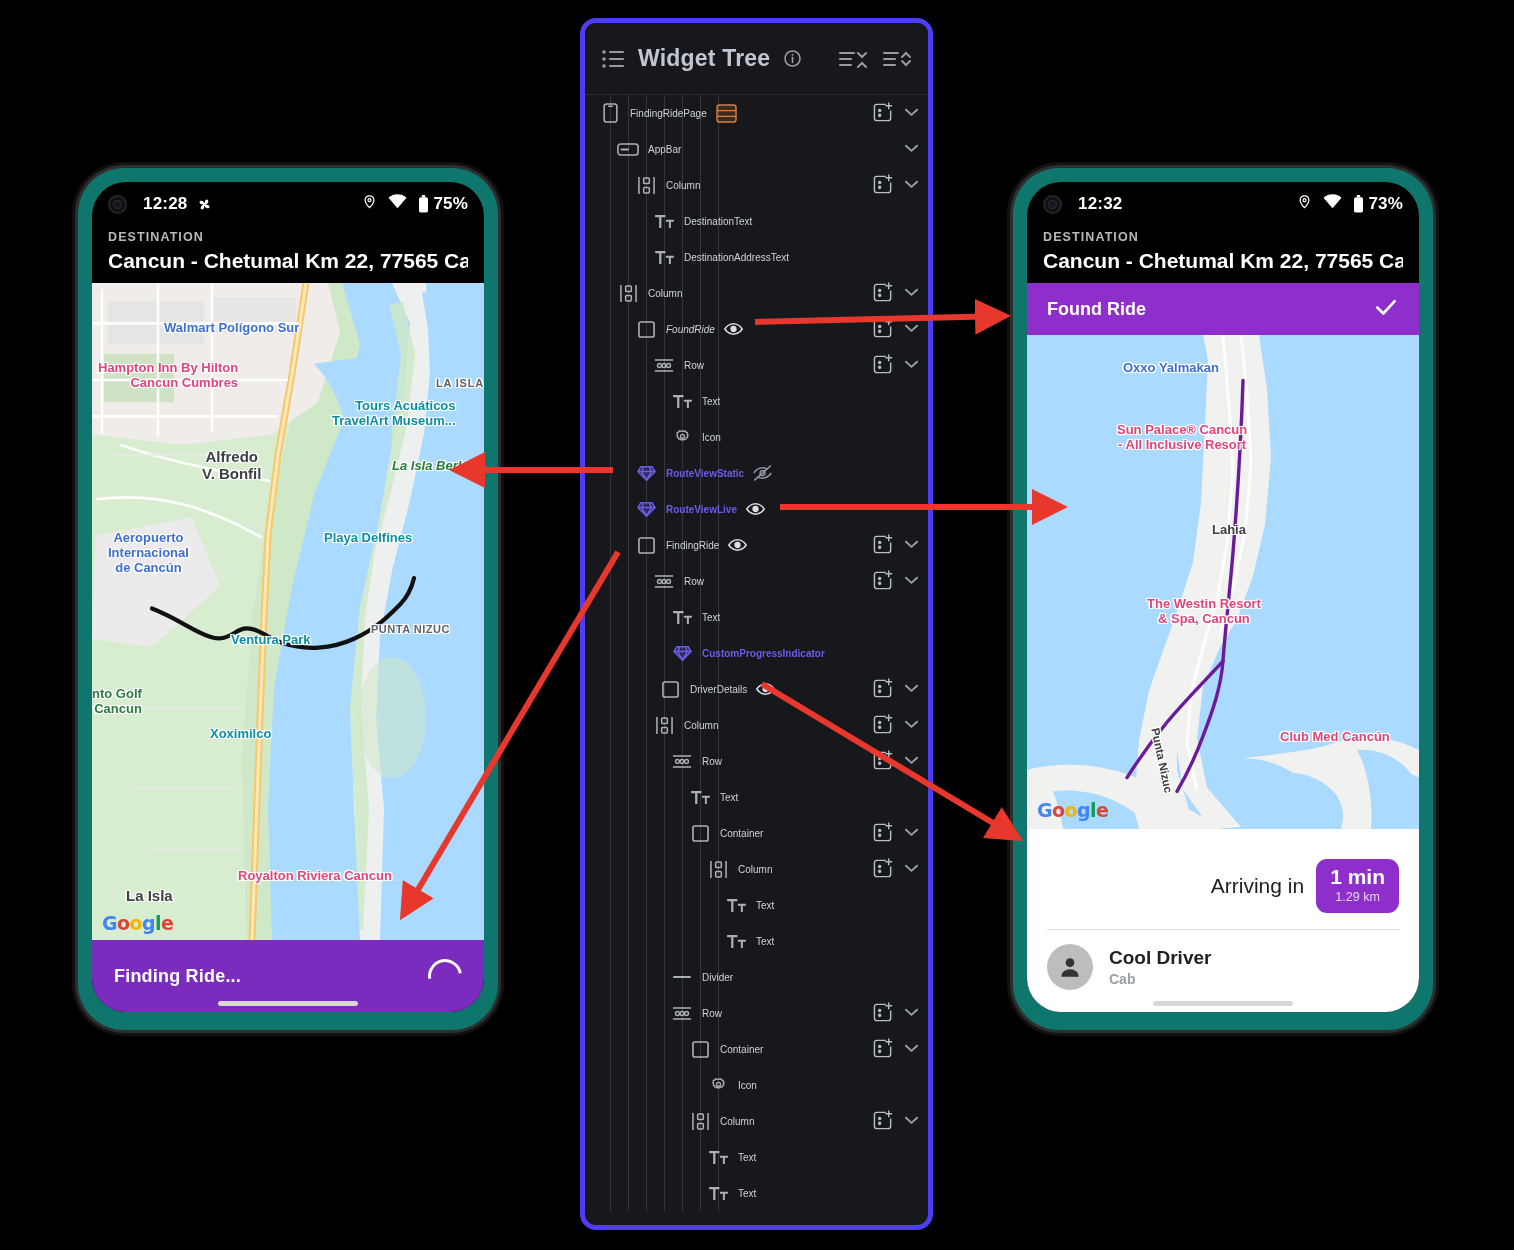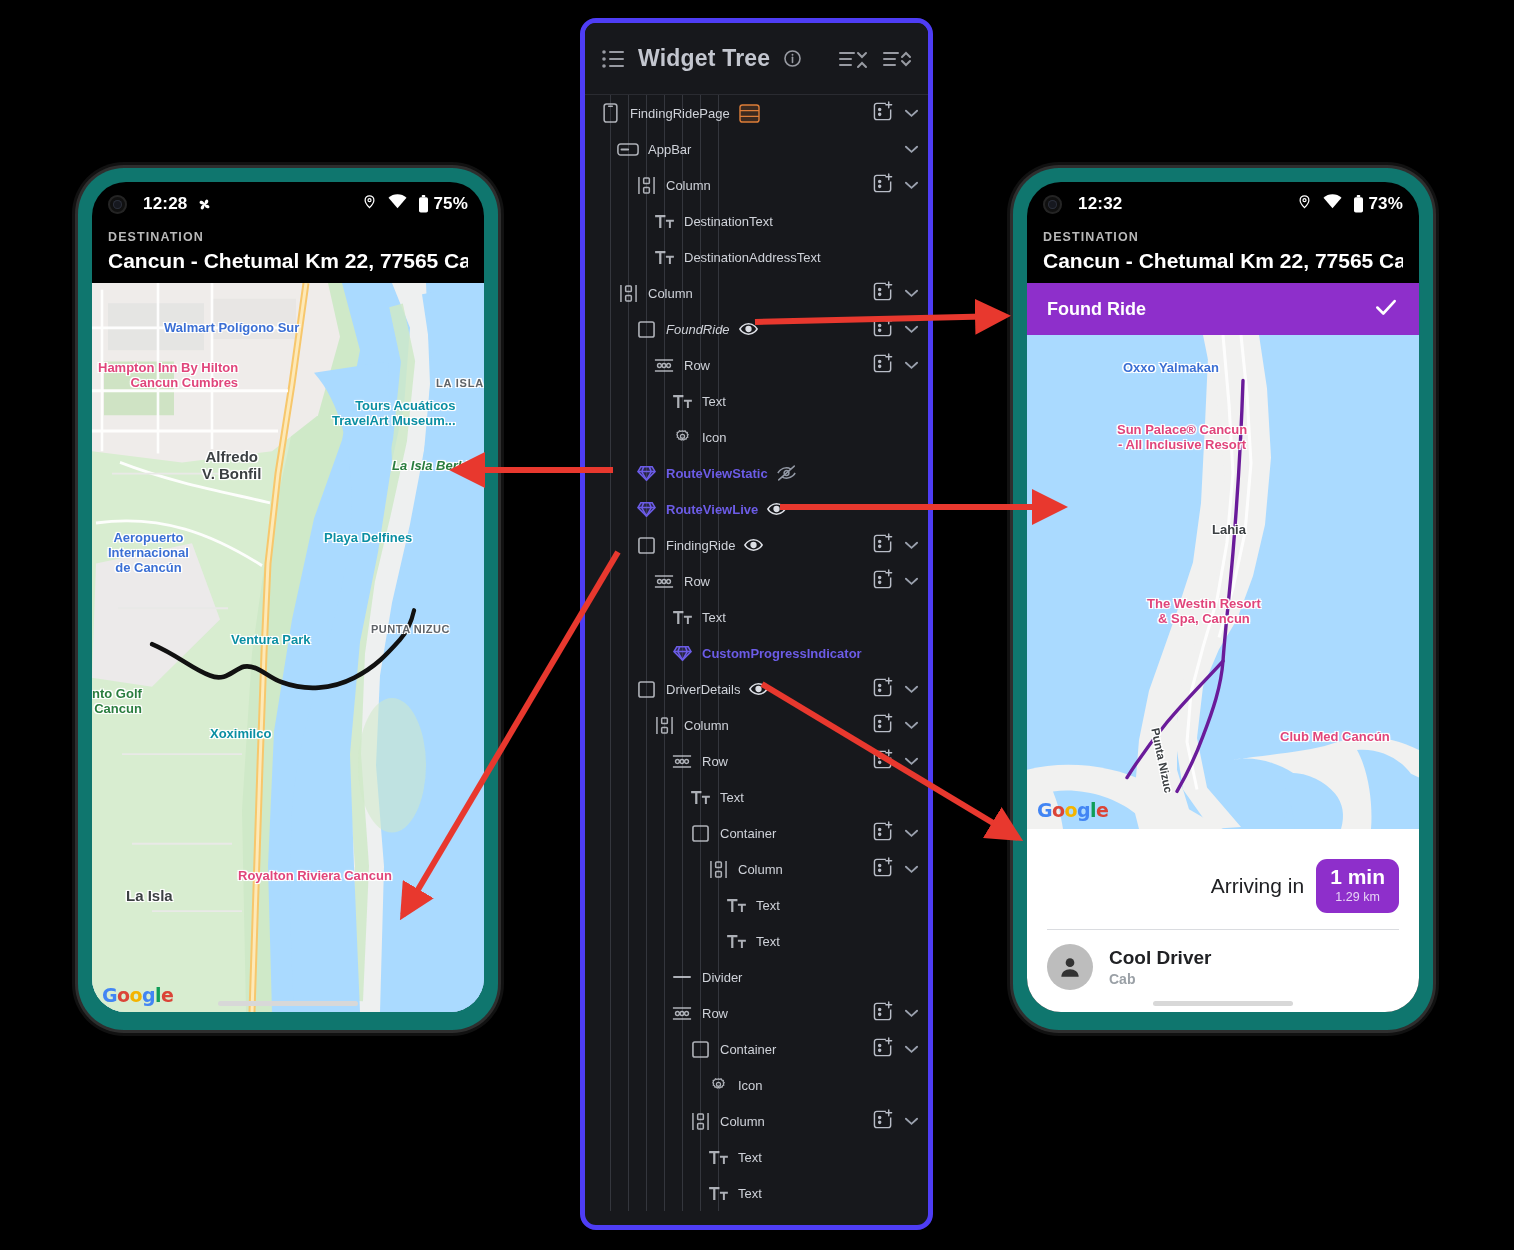--- a/index.html
+++ b/index.html
@@ -120,21 +120,21 @@
     height:72px; display:flex; align-items:center; gap:13px;
     padding:0 16px; border-bottom:1px solid #2a2b31; background:#17181c;
   }
   .tree-title{color:#c3c6cf;font-size:23px;font-weight:700;letter-spacing:.2px;}
   .hdr-ic{opacity:.75;display:flex;}
   .hdr-right{margin-left:auto;display:flex;gap:14px;}
 
   .tree-body{position:relative;}
   .trow{
     position:relative; height:36px; display:flex; align-items:center;
-    color:#cfd2d9; font-size:13px; white-space:nowrap;
+    color:#cfd2d9; font-size:10px; white-space:nowrap;
   }
   .trow .ic{display:inline-flex;align-items:center;justify-content:center;
             width:22px;flex:none;margin-right:9px;opacity:.82;}
   .trow .lbl{flex:none;}
   .trow.accent .lbl{color:#6C5CE7;font-weight:600;}
   .trow.accent .ic{opacity:1;}
   .eye{margin-left:9px;display:inline-flex;opacity:.95;}
   .rowright{position:absolute;right:10px;display:flex;align-items:center;gap:11px;}
   .guides{position:absolute;top:0;bottom:0;left:0;width:100%;pointer-events:none;}
   .guides span{position:absolute;top:0;bottom:0;width:1px;background:#34363d;}
@@ -347,20 +347,24 @@
             <path d="M8 13l8-4M9 10a1.4 1.4 0 1 0 0-2.8" stroke="#fff" stroke-width="1.6" fill="none"></path>
           </svg>
     </span>
     <span class="mlabel lb-dark" style="left:34px;top:604px;font-size:15px">La Isla</span>
 
     <span class="glogo" style="left:10px;bottom:6px">
       <i class="g1">G</i><i class="g2">o</i><i class="g3">o</i><i class="g4">g</i><i class="g5">l</i><i class="g6">e</i>
     </span>
   </div>
 
+  <div class="finding-bar">
+    <span class="finding-txt">Finding Ride...</span>
+    <span class="spinner"></span>
+  </div>
   <div class="home-ind"></div>
  </div>
 </div>
 
 <div class="phone" id="phone-right">
  <div class="phone-inner">
 
   <div class="statusbar">
     <div class="cam"></div>
     <div class="sb-time">12:32</div>
@@ -828,21 +832,21 @@
       </div>
       <div class="trow accent" style="padding-left: 86px;">
         <span class="ic">
           <svg width="19" height="19" viewBox="0 0 20 20" fill="none" stroke="#6C5CE7" stroke-width="1.6">
             <path d="M4 3h12l3 5-9 9-9-9z" fill="#6C5CE7" fill-opacity=".22"></path>
             <path d="M1 8h18M7 3l-2 5 5 9M13 3l2 5-5 9"></path>
           </svg>
         </span>
         <span class="lbl">CustomProgressIndicator</span>
       </div>
-      <div class="trow" style="padding-left: 50px;">
+      <div class="trow" style="padding-left: 50px; margin-left: 24px;">
         <span class="ic">
           <svg width="17" height="17" viewBox="0 0 18 18" fill="none" stroke="#cfd2d9" stroke-width="1.7">
             <rect x="1" y="1" width="16" height="16" rx="2"></rect>
           </svg>
         </span>
         <span class="lbl">DriverDetails</span>
         <span class="eye">
           <svg width="19" height="14" viewBox="0 0 22 16" fill="none" stroke="#e7eaf0" stroke-width="1.7">
             <path d="M1 8s3.6-6 10-6 10 6 10 6-3.6 6-10 6S1 8 1 8z"></path>
             <circle cx="11" cy="8" r="2.8" fill="#e7eaf0"></circle>

